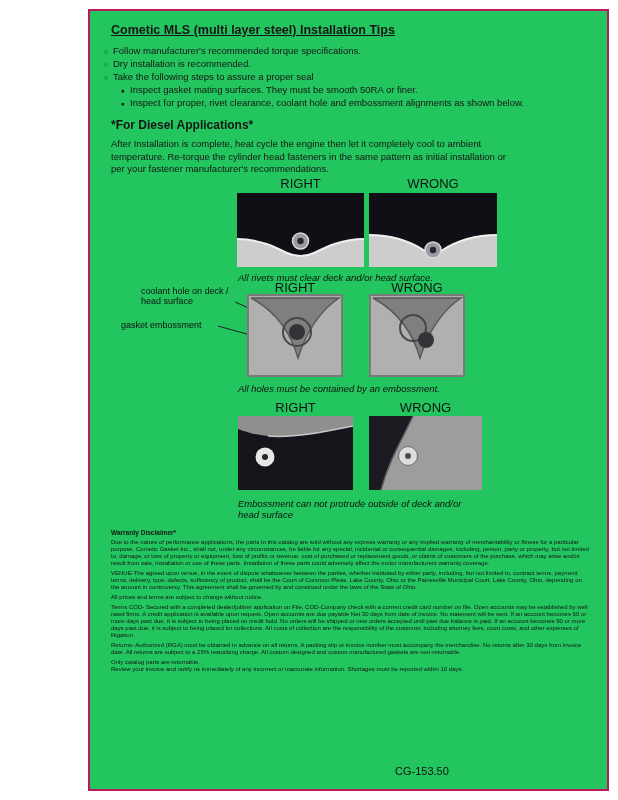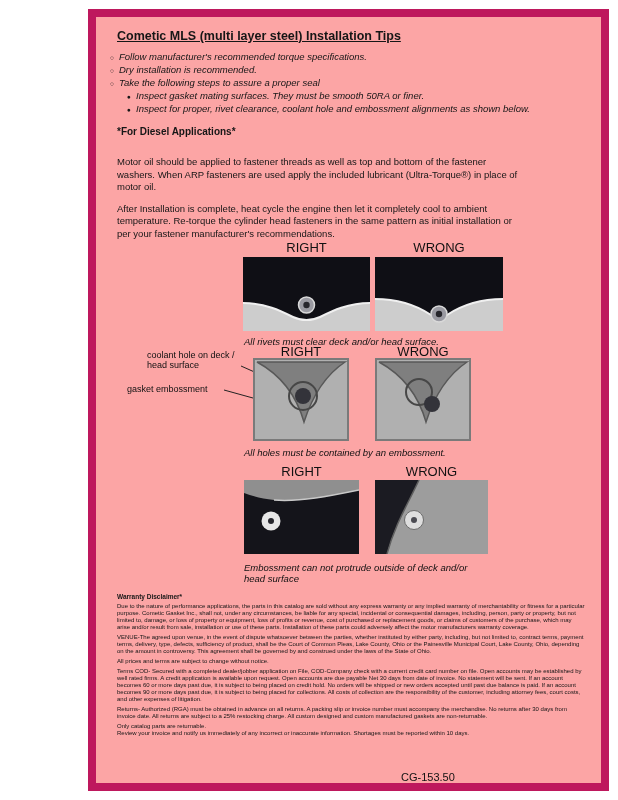--- a/index.html
+++ b/index.html
@@ -1,27 +1,27 @@
 <!DOCTYPE html>
 <html><head>
 <meta charset="utf-8">
 <style>
   * { margin:0; padding:0; box-sizing:border-box; }
   html,body { width:618px; height:800px; background:#ffffff; overflow:hidden;
     font-family:"Liberation Sans", sans-serif; color:#161616; }
-  .frame { position:absolute; left:88px; top:9px; width:521px; height:782px; border:8px solid #be185d; background:#fca5a5; }
+  .frame { position:absolute; left:88px; top:9px; width:521px; height:782px; border:2px solid #be185d; background:#22c55e; }
   .content { padding:12px 16px 0 21px; }
   .title { font-size:12.5px; font-weight:bold; text-decoration:underline; line-height:15px; margin-bottom:6px; }
   .bullets { list-style:none; font-size:9.5px; margin-left:-7px; margin-bottom:10px; }
-  .bullet { position:relative; padding-left:9px; line-height:13px;font-style:italic; }
+  .bullet { position:relative; padding-left:9px; line-height:13px; }
   .bullet::before { content:"○"; position:absolute; left:0; top:1px; font-size:6.5px; }
   .subbullets { list-style:none; margin-left:8px; }
   .subbullet { position:relative; padding-left:9px; line-height:13px; }
   .subbullet::before { content:"●"; position:absolute; left:0; top:1px; font-size:6.5px; }
-  .diesel-heading { font-size:10px; font-weight:bold; line-height:13px; margin-bottom:18px; }
+  .diesel-heading { font-size:12px; font-weight:bold; line-height:13px; margin-bottom:6px; }
   .para { font-size:9.5px; line-height:12.5px; max-width:402px; margin-bottom:9px; }
   .para2 { margin-bottom:0; }
   .note { font-size:9.5px; line-height:12px; max-width:402px; }
   .diagrams { position:relative; width:481px; height:348px; margin-top:0; }
   .dg-header { position:absolute; font-size:13px; text-align:center; color:#111; }
   .dg-img { position:absolute; line-height:0; }
   .dg-img svg { display:block; }
   .dg-caption { position:absolute; font-size:9.5px; line-height:11px; color:#111;font-style:italic; }
   .dg-label { position:absolute; font-size:9px; line-height:10px; color:#111; }
   .connectors { position:absolute; left:0; top:0; width:481px; height:348px; }
@@ -53,21 +53,20 @@
             <span>Inspect gasket mating surfaces.  They must be smooth 50RA or finer.</span>
           </li>
           <li class="subbullet">
             <span>Inspect for proper, rivet clearance, coolant hole and embossment alignments as shown below.</span>
           </li>
         </ul>
       </li>
     </ul>
 
     <h2 class="diesel-heading">*For Diesel Applications*</h2>
-    <p class="para">Motor oil should be applied to fastener threads as well as top and bottom of the fastener washers. When ARP fasteners are used apply the included lubricant (Ultra-Torque®) in place of motor oil.</p>
     <p class="para para2">After Installation is complete, heat cycle the engine then let it completely cool to ambient temperature. Re-torque the cylinder head fasteners in the same pattern as initial installation or per your fastener manufacturer's recommendations.</p>
 
     <div class="diagrams">
 
       <div class="dg-header" style="left:126px; top:0; width:127px;">RIGHT</div>
       <div class="dg-header" style="left:258px; top:0; width:128px;">WRONG</div>
 
       <div class="dg-img" style="left:126px; top:17px;">
         <svg width="127" height="74" viewBox="0 0 127 74">
           <rect width="127" height="74" fill="#0f0f15"></rect>

